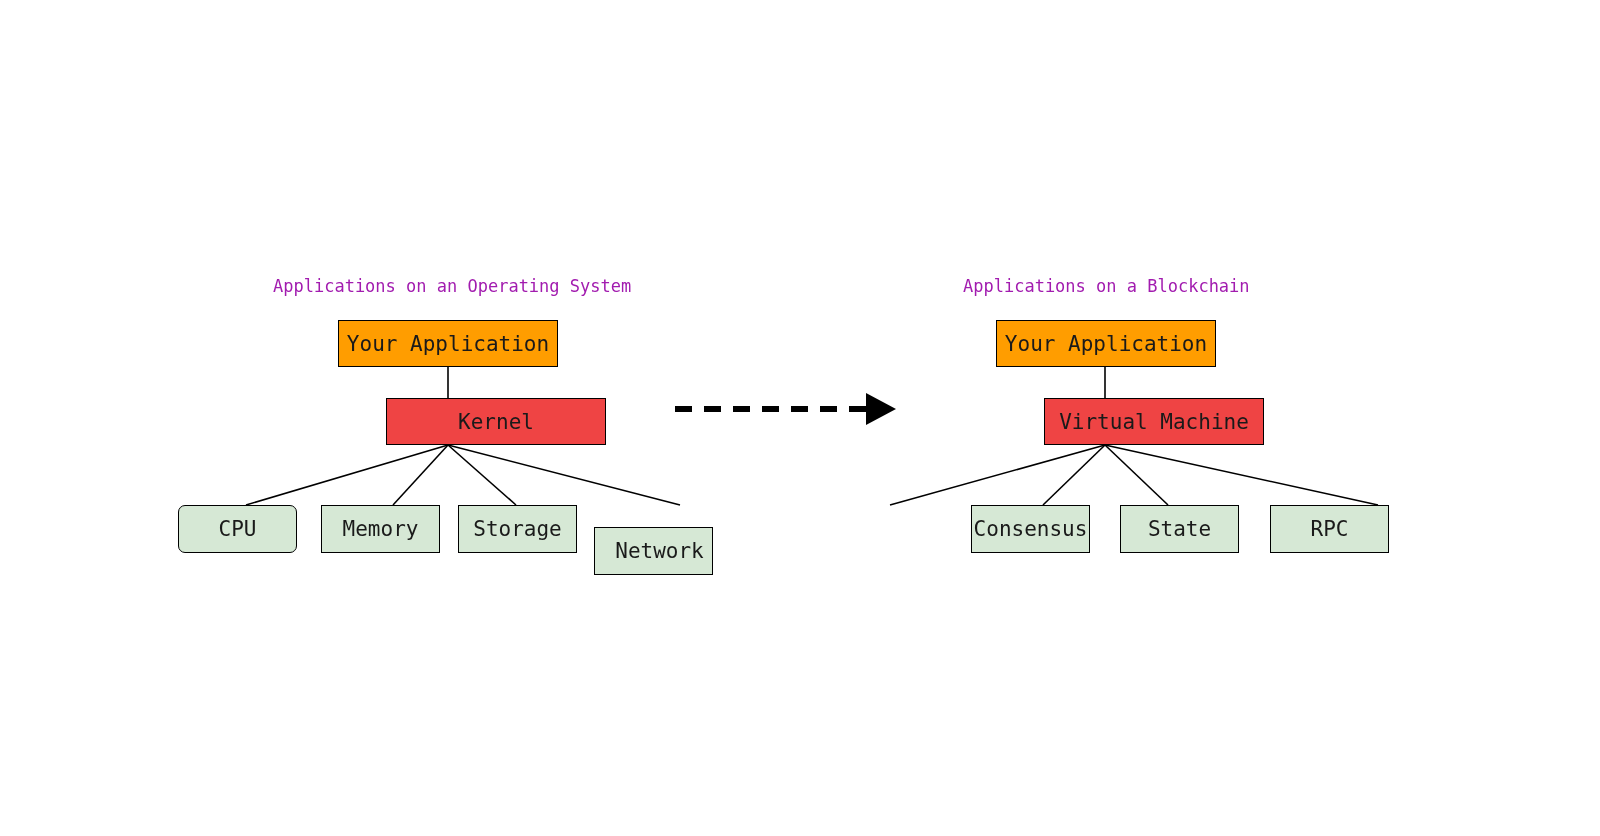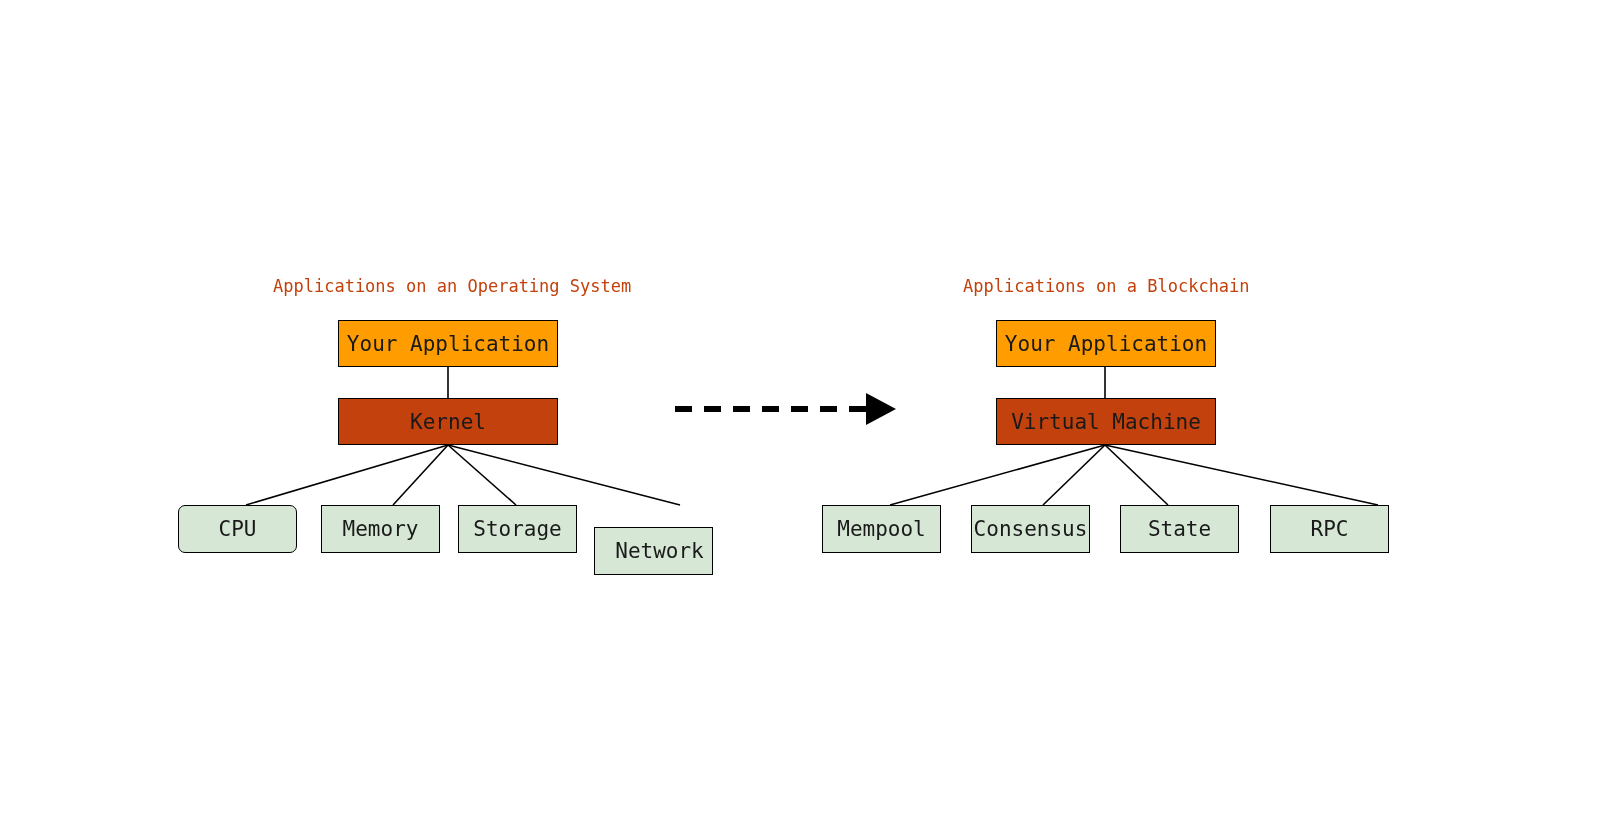--- a/index.html
+++ b/index.html
@@ -24,42 +24,43 @@
     position: absolute;
     left: 0;
     top: 0;
     width: 1600px;
     height: 836px;
     pointer-events: none;
   }
   .panel-title {
     position: absolute;
     font-size: 17px;
-    color: #c2410c;
+    color: #a21caf;
     white-space: nowrap;
     letter-spacing: 0px;
     text-align: center;
   }
   .node {
     position: absolute;
     box-sizing: border-box;
     border: 1.6px solid #000000;
     display: flex;
     align-items: center;
     justify-content: center;
     font-size: 21px;
     color: #1a1a1a;
     white-space: nowrap;
     letter-spacing: 0px;
   }
   .node.app {
     background: #ff9d00;
   }
   .node.vm {
-    background: #c2410c;
+    background: #ef4444;
+    margin-left: 48px;
   }
   .node.leaf {
     background: #d6e8d5;
   }
 </style>
 </head>
 <body>
 
 <div id="canvas">
 
@@ -116,23 +117,20 @@
   <div class="panel-title" style="left:963px; top:276px; width:284px;">Applications on a Blockchain</div>
 
   <div class="node app" style="left:996px; top:320px; width:220px; height:47px;">
     <span>Your Application</span>
   </div>
 
   <div class="node vm" style="left:996px; top:398px; width:220px; height:47px;">
     <span>Virtual Machine</span>
   </div>
 
-  <div class="node leaf" style="left:822px; top:505px; width:119px; height:48px;">
-    <span>Mempool</span>
-  </div>
 
   <div class="node leaf" style="left:971px; top:505px; width:119px; height:48px;">
     <span>Consensus</span>
   </div>
 
   <div class="node leaf" style="left:1120px; top:505px; width:119px; height:48px;">
     <span>State</span>
   </div>
 
   <div class="node leaf" style="left:1270px; top:505px; width:119px; height:48px;">

